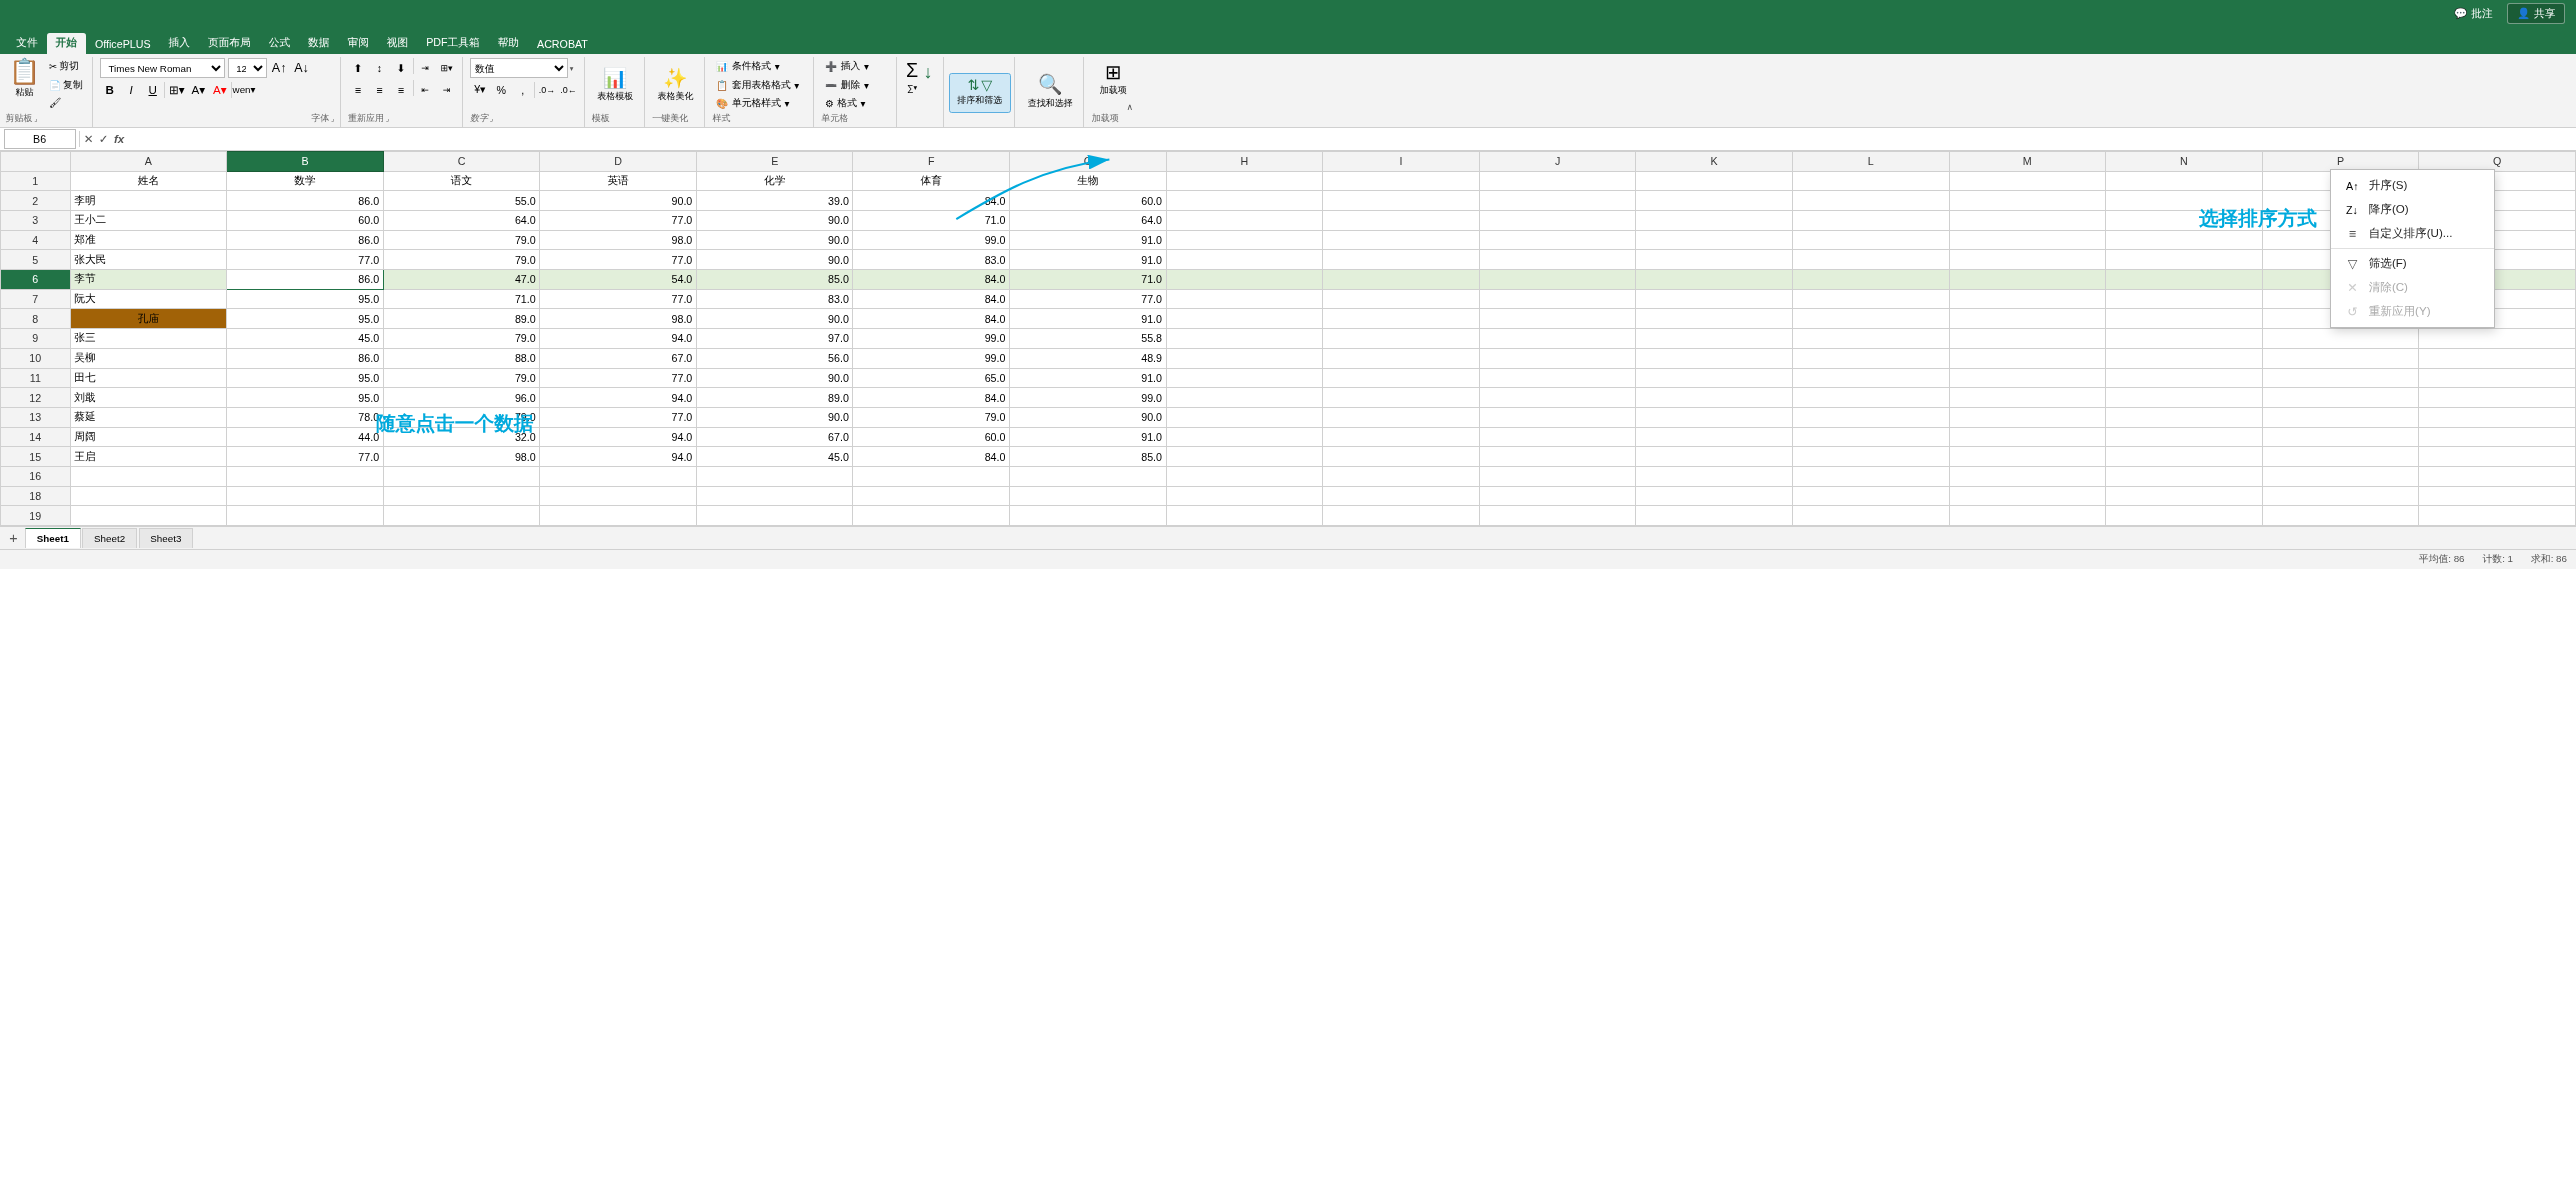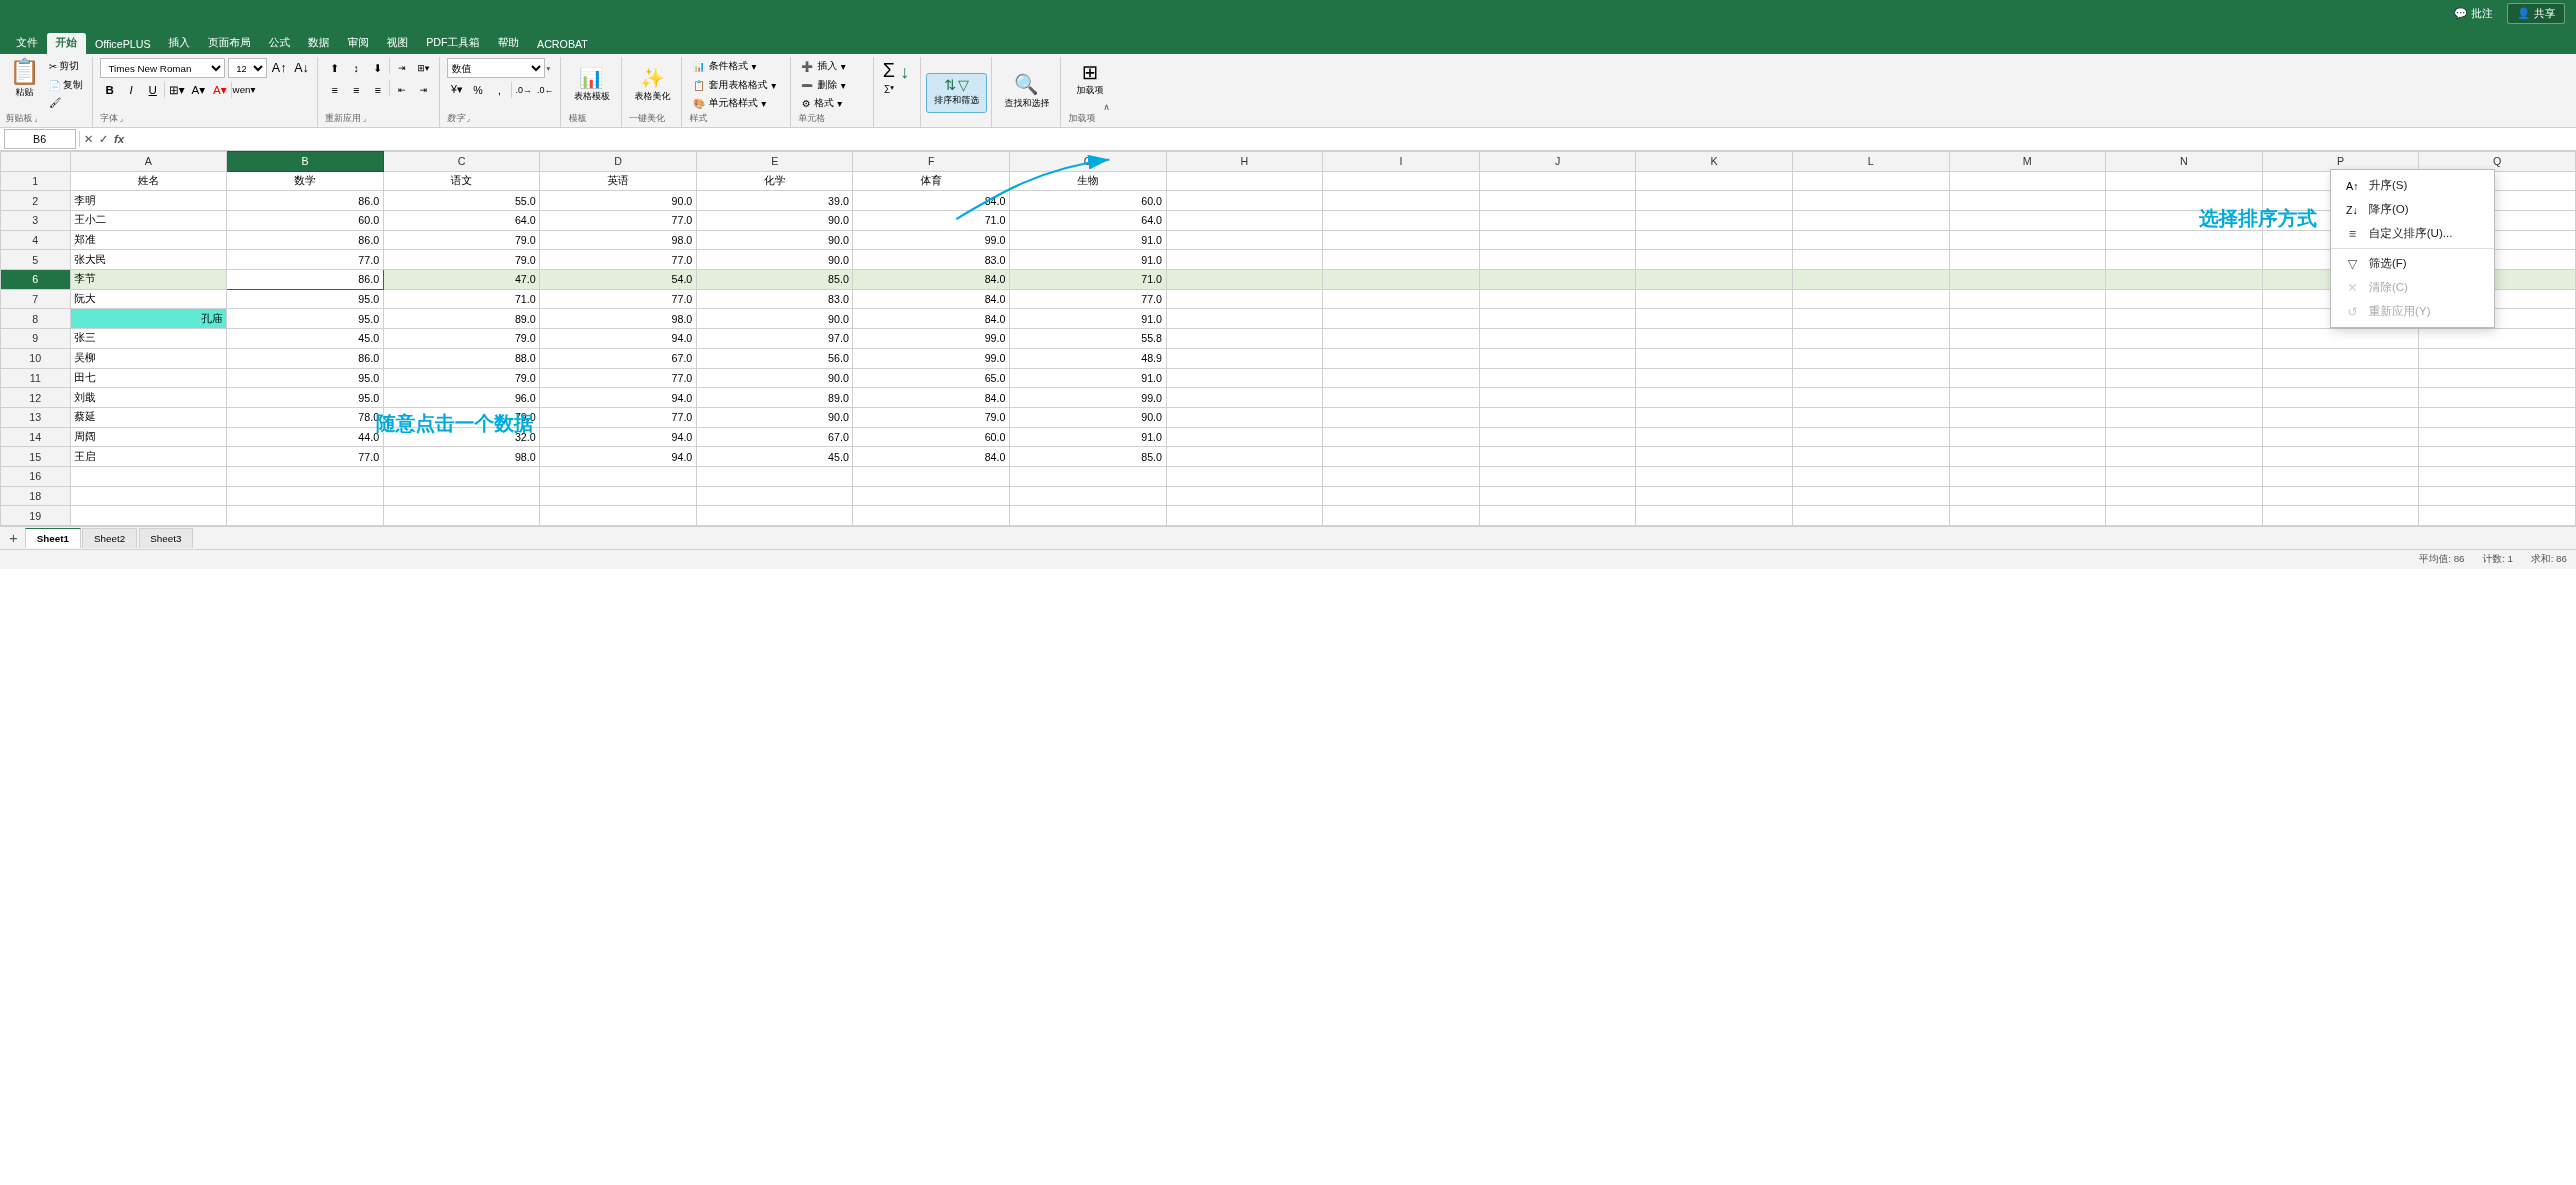--- a/index.html
+++ b/index.html
@@ -102,21 +102,21 @@
             <span>🖌</span>
           </div>
       </div>
     </div>
     <div style="font-size:9px; color:#666; margin-top:auto; padding-bottom:1.8px; display:flex; align-items:center; gap:1.8px; align-self:flex-start;">
       <span>剪贴板</span>
         <span style="font-size:7.2px;">⌟</span>
     </div>
   </div>
 
-  <div style="display:flex; flex-direction:column; border-right:0.9px solid #d0d0d0; padding:0 5.4px; align-items:flex-start; min-width:197px;">
+  <div style="display:flex; flex-direction:row; border-right:0.9px solid #d0d0d0; padding:0 5.4px; align-items:flex-start; min-width:197px;">
     <div style="flex:1; display:flex; flex-direction:column; gap:1.8px; width:100%; padding-top:1.8px;">
       <div style="display:flex; gap:2.7px; align-items:center;">
         <select class="font-select" value="Times New Roman">
           <option>Times New Roman</option>
         </select>
         <select class="size-select">
           <option>12</option>
         </select>
         <button class="font-btn" style="font-size:12.5px;">A↑</button>
         <button class="font-btn" style="font-size:12.5px;">A↓</button>
@@ -489,21 +489,21 @@
             <td style="border: 0.9px solid rgb(208, 208, 208); padding: 0.9px 3.6px; height: 19.7px; background: white;"></td>
             <td style="border: 0.9px solid rgb(208, 208, 208); padding: 0.9px 3.6px; height: 19.7px; background: white;"></td>
             <td style="border: 0.9px solid rgb(208, 208, 208); padding: 0.9px 3.6px; height: 19.7px; background: white;"></td>
             <td style="border: 0.9px solid rgb(208, 208, 208); padding: 0.9px 3.6px; height: 19.7px; background: white;"></td>
             <td style="border: 0.9px solid rgb(208, 208, 208); padding: 0.9px 3.6px; height: 19.7px; background: white;"></td>
             <td style="border: 0.9px solid rgb(208, 208, 208); padding: 0.9px 3.6px; height: 19.7px; background: white;"></td>
             <td style="border: 0.9px solid rgb(208, 208, 208); padding: 0.9px 3.6px; height: 19.7px; background: white;"></td>
           </tr>
           <tr>
             <td style="background: rgb(243, 243, 243); border: 0.9px solid rgb(208, 208, 208); text-align: center; font-size: 10.7px; color: rgb(51, 51, 51); width: 36px; font-weight: normal;">8</td>
-            <td style="border: 0.9px solid rgb(208, 208, 208); padding: 0.9px 3.6px; height: 19.7px; background: #5eead4; font-size: 10.7px; text-align: right; vertical-align: middle;">孔庙</td>
+            <td style="border: 0.9px solid rgb(208, 208, 208); padding: 0.9px 3.6px; height: 19.7px; background: #a16207; font-size: 10.7px; text-align: center; vertical-align: middle;">孔庙</td>
             <td style="border: 0.9px solid rgb(208, 208, 208); padding: 0.9px 3.6px; height: 19.7px; background: white; font-size: 10.7px; text-align: right; vertical-align: middle;">95.0</td>
             <td style="border: 0.9px solid rgb(208, 208, 208); padding: 0.9px 3.6px; height: 19.7px; background: white; font-size: 10.7px; text-align: right; vertical-align: middle;">89.0</td>
             <td style="border: 0.9px solid rgb(208, 208, 208); padding: 0.9px 3.6px; height: 19.7px; background: white; font-size: 10.7px; text-align: right; vertical-align: middle;">98.0</td>
             <td style="border: 0.9px solid rgb(208, 208, 208); padding: 0.9px 3.6px; height: 19.7px; background: white; font-size: 10.7px; text-align: right; vertical-align: middle;">90.0</td>
             <td style="border: 0.9px solid rgb(208, 208, 208); padding: 0.9px 3.6px; height: 19.7px; background: white; font-size: 10.7px; text-align: right; vertical-align: middle;">84.0</td>
             <td style="border: 0.9px solid rgb(208, 208, 208); padding: 0.9px 3.6px; height: 19.7px; background: white; font-size: 10.7px; text-align: right; vertical-align: middle;">91.0</td>
             <td style="border: 0.9px solid rgb(208, 208, 208); padding: 0.9px 3.6px; height: 19.7px; background: white;"></td>
             <td style="border: 0.9px solid rgb(208, 208, 208); padding: 0.9px 3.6px; height: 19.7px; background: white;"></td>
             <td style="border: 0.9px solid rgb(208, 208, 208); padding: 0.9px 3.6px; height: 19.7px; background: white;"></td>
             <td style="border: 0.9px solid rgb(208, 208, 208); padding: 0.9px 3.6px; height: 19.7px; background: white;"></td>

